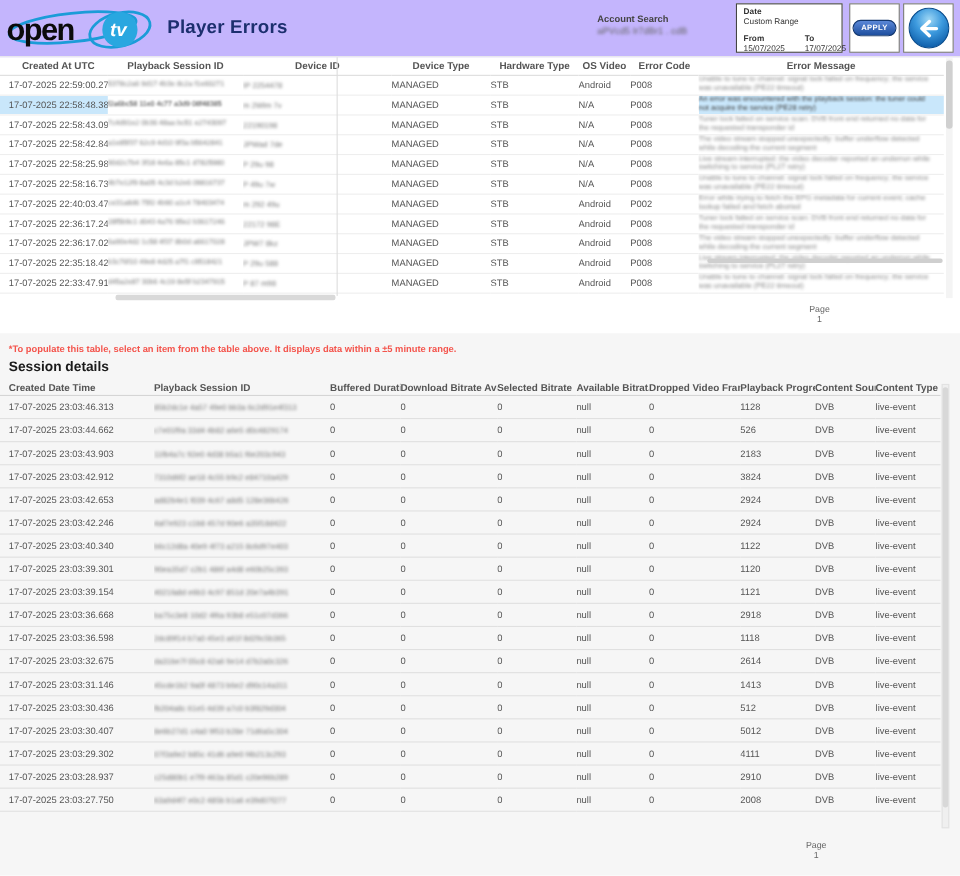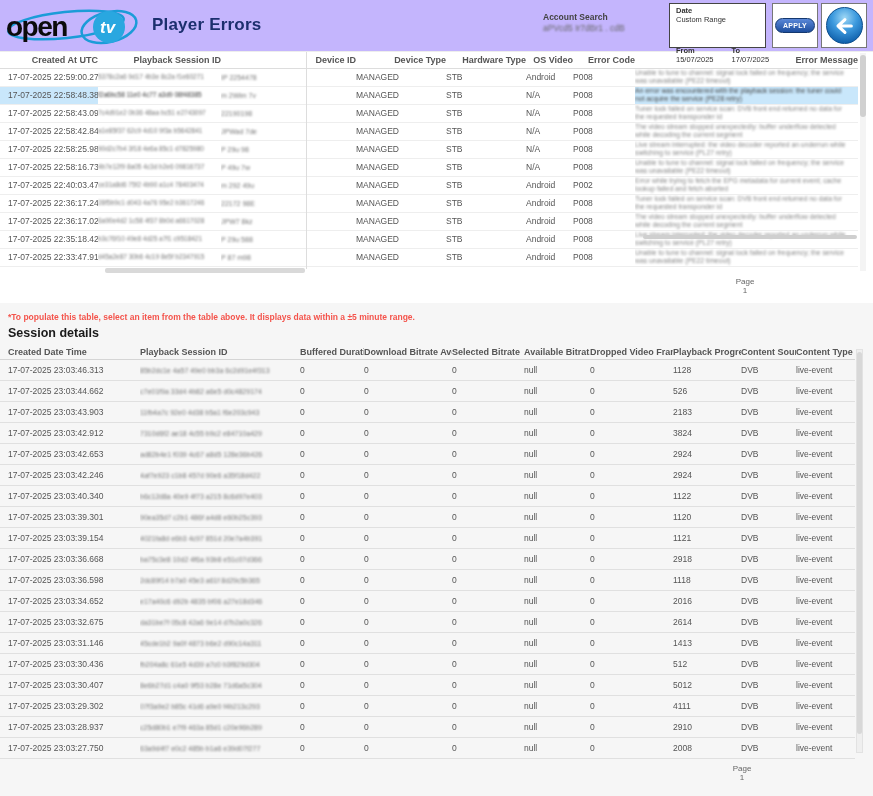--- a/index.html
+++ b/index.html
@@ -7,29 +7,29 @@
   body{font-family:"Liberation Sans",sans-serif;background:#fff;position:relative;color:#555}
   
   .header{position:absolute;top:0;left:0;width:873px;height:52px;background:#c4b5fd;border-bottom:1px solid #ededed}
   .logo{position:absolute;left:6px;top:8px;width:134px;height:38px}
   .page-title{position:absolute;left:152px;top:15px;font-size:17px;font-weight:bold;color:#1c2f6e;letter-spacing:.2px}
   .account{position:absolute;left:543px;top:12px;font-size:8.5px;line-height:11px;color:#444}
   .account .lbl{font-weight:bold}
   .blur{color:#666;filter:blur(1.3px);user-select:none}
   .datebox{position:absolute;left:669px;top:3px;width:97px;height:45px;border:1px solid #444;background:#fff;padding:2px 6px;font-size:7.5px;line-height:9px;color:#333}
   .datebox .b{font-weight:bold}
-  .datebox .fromto{display:flex;gap:18px;margin-top:22px}
+  .datebox .fromto{display:flex;gap:18px;margin-top:6px}
   .applybox{position:absolute;left:772px;top:3px;width:46px;height:45px;border:1px solid #777;background:#fff;display:flex;align-items:center;justify-content:center}
   .apply-btn{width:40px;height:15px;border-radius:8px;background:linear-gradient(#5b88d8,#1d4e9e);border:1px solid #14386f;color:#fff;font-size:7px;font-weight:bold;display:flex;align-items:center;justify-content:center;letter-spacing:.3px;cursor:pointer}
   .backbox{position:absolute;left:821px;top:3px;width:46px;height:45px;border:1px solid #777;background:#fff;display:flex;align-items:center;justify-content:center}
   .back-btn{width:37px;height:37px;border-radius:50%;background:radial-gradient(circle at 50% 28%,#9ed7f5 0%,#3d9ade 40%,#0c5ca8 85%,#063f78 100%);border:1px solid #0a4c8c;display:flex;align-items:center;justify-content:center;cursor:pointer}
   
   table{border-collapse:collapse;table-layout:fixed}
   .t1{position:absolute;left:0;top:52px;width:858px}
-  .t1 th{font-size:9px;font-weight:bold;color:#555;text-align:right;height:16px;border-bottom:1px solid #ddd;overflow:hidden;white-space:nowrap}
+  .t1 th{font-size:9px;font-weight:bold;color:#555;text-align:center;height:16px;border-bottom:1px solid #ddd;overflow:hidden;white-space:nowrap}
   .t1 td{font-size:8.5px;color:#555;height:18px;border-bottom:1px solid #eee;vertical-align:middle;overflow:hidden;white-space:nowrap}
   .t1 th:first-child,.t1 td:first-child{padding-left:8px}
   .t1 .sid{display:block;font-size:6.5px;line-height:7.5px;white-space:normal;word-break:break-all;width:118px;color:#777}
   .t1 .did{font-size:7px;color:#777}
   .t1 .emsg{display:block;font-size:6.8px;line-height:8px;white-space:normal;width:214px;color:#888}
   .t1 tr.sel td:first-child{background:#c9e7fb}
   .t1 tr.sel td:last-child{background:#c9e7fb}
   .t1 tr.sel .sid{color:#333;filter:blur(1.1px)}
   .t1 tr.sel .emsg{color:#444;filter:blur(1.1px)}
   .panel-edge{position:absolute;left:306px;top:52px;width:1px;height:217px;background:#ddd}
@@ -448,32 +448,20 @@
         <td>0</td>
         <td>0</td>
         <td>0</td>
         <td>null</td>
         <td>0</td>
         <td>1118</td>
         <td>DVB</td>
         <td>live-event</td>
       </tr>
       <tr>
-        <td>17-07-2025 23:03:34.652</td>
-        <td><span class="blur sid2">e17a40c6 d92b 4835 bf06 a27e18d346</span></td>
-        <td>0</td>
-        <td>0</td>
-        <td>0</td>
-        <td>null</td>
-        <td>0</td>
-        <td>2016</td>
-        <td>DVB</td>
-        <td>live-event</td>
-      </tr>
-      <tr>
         <td>17-07-2025 23:03:32.675</td>
         <td><span class="blur sid2">da31be7f 05c8 42a6 9e14 d7b2a0c326</span></td>
         <td>0</td>
         <td>0</td>
         <td>0</td>
         <td>null</td>
         <td>0</td>
         <td>2614</td>
         <td>DVB</td>
         <td>live-event</td>

